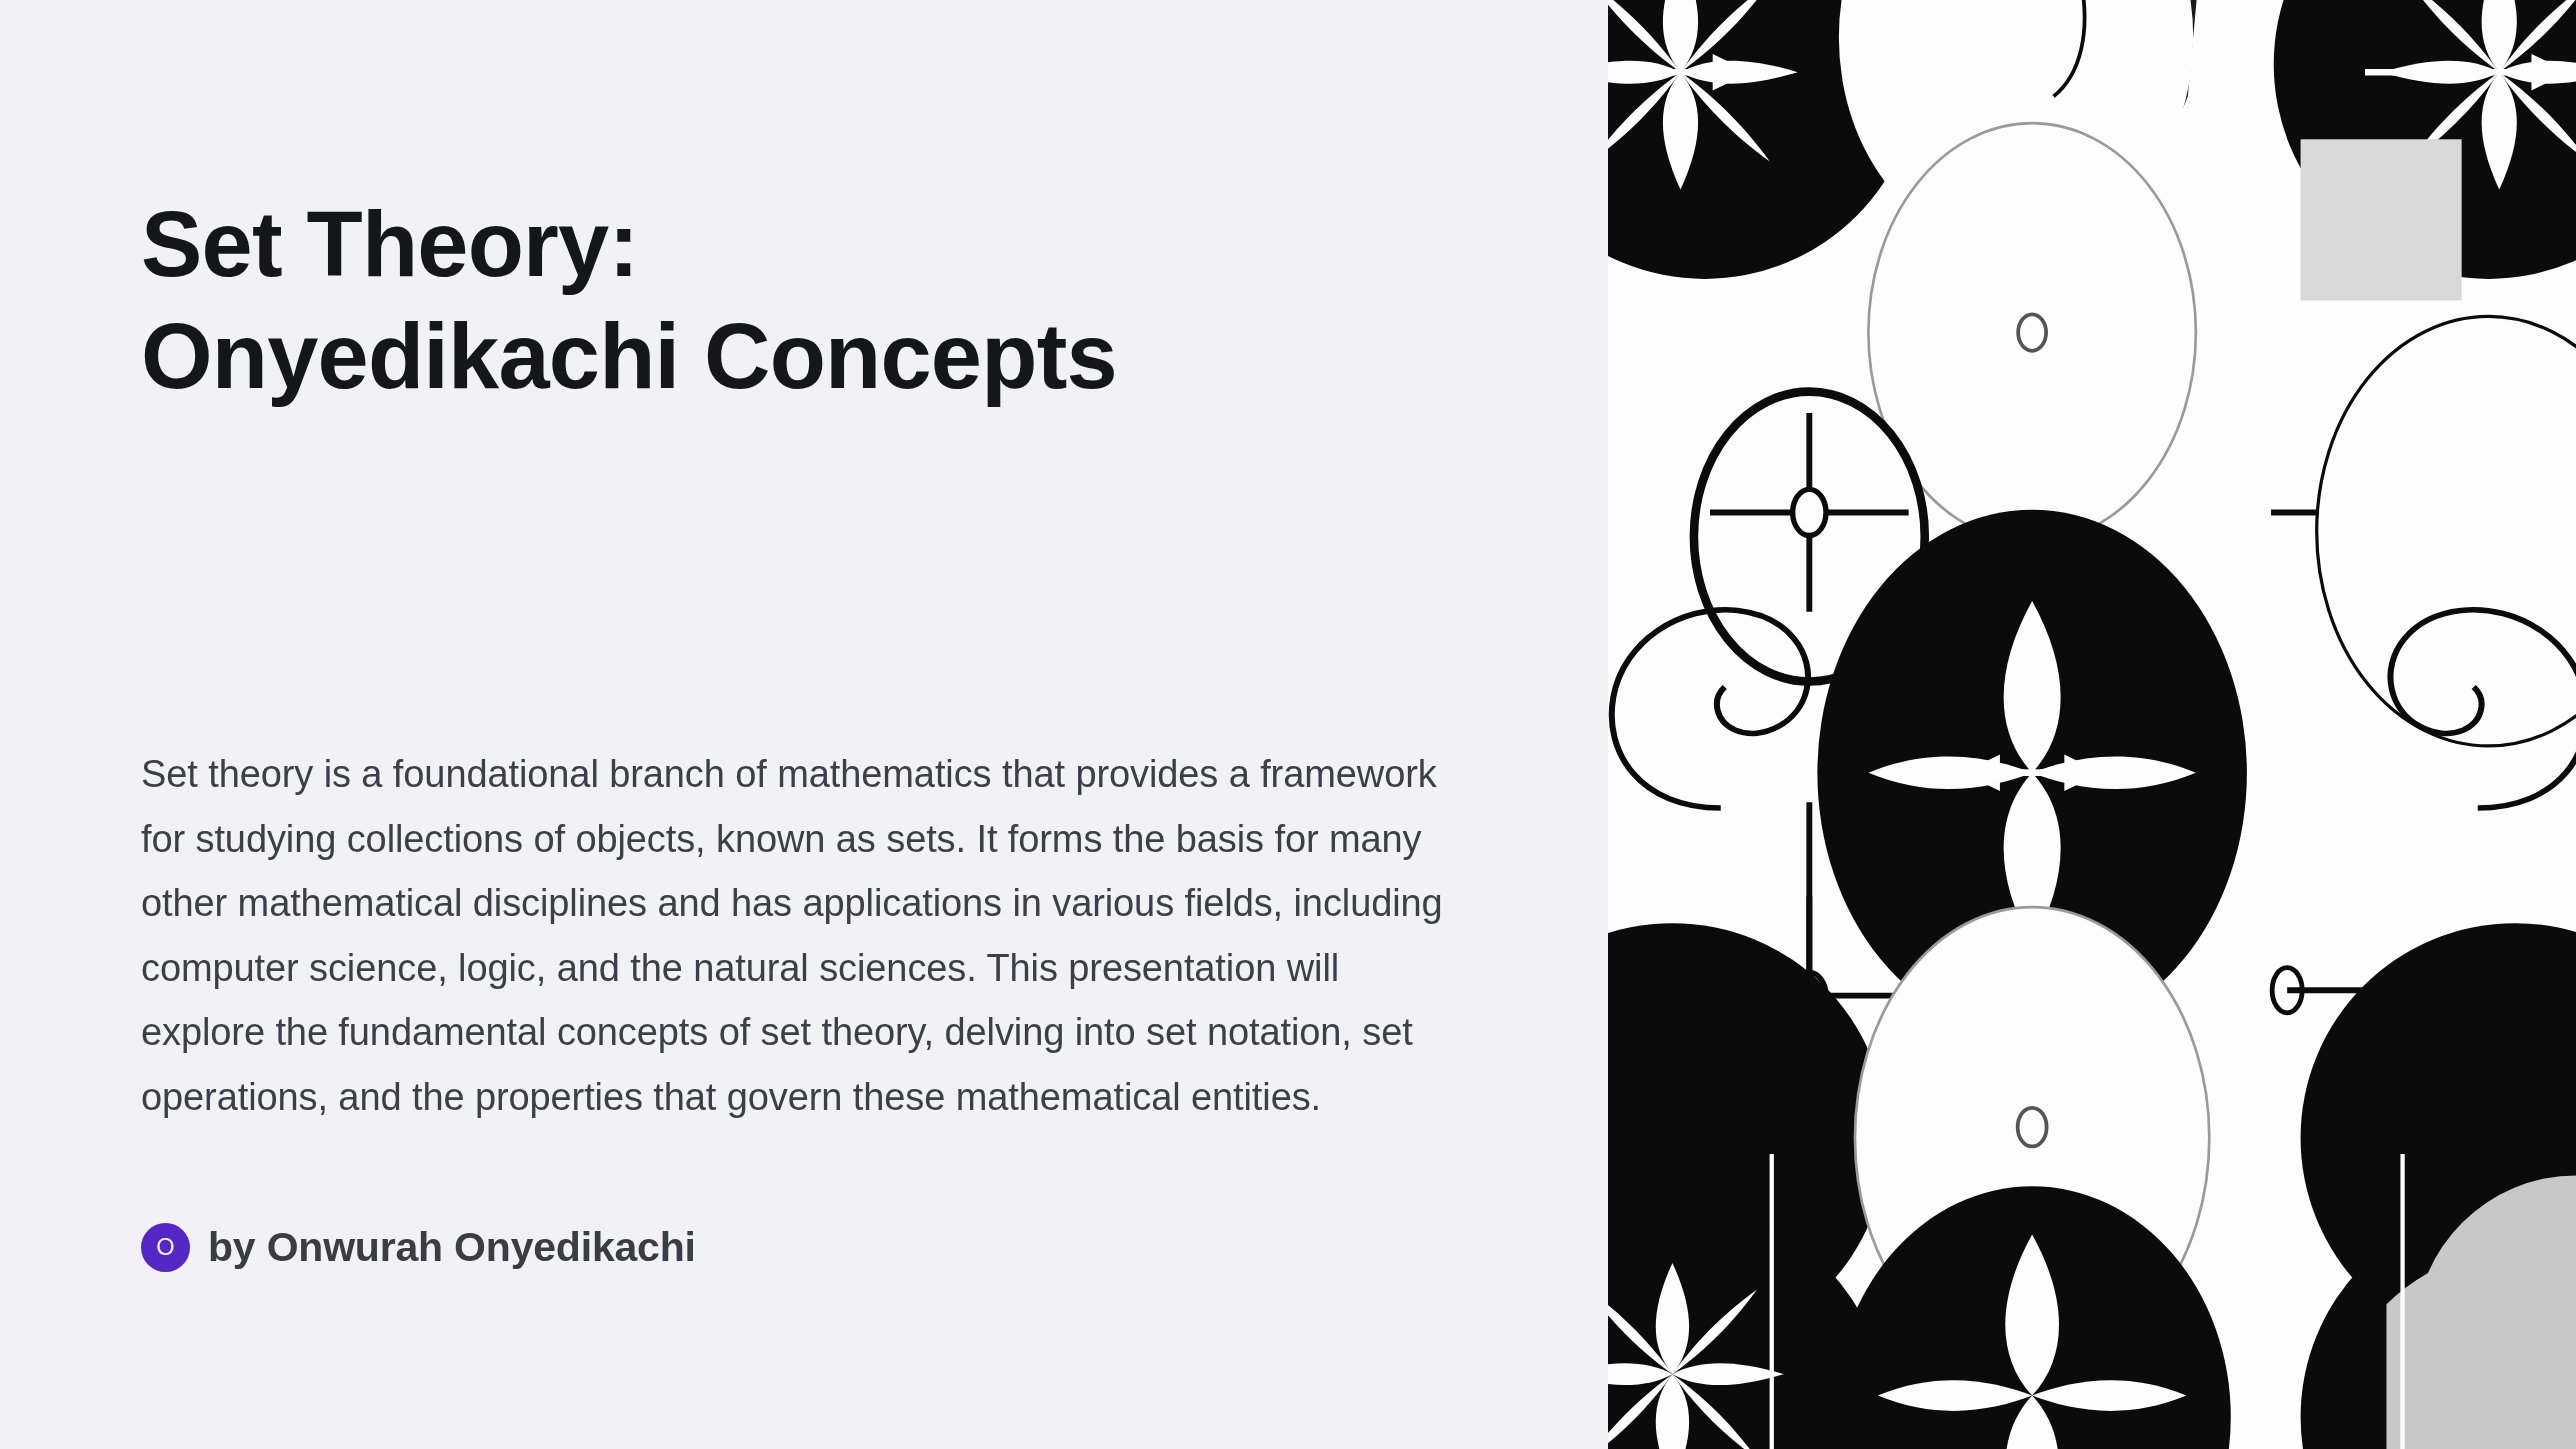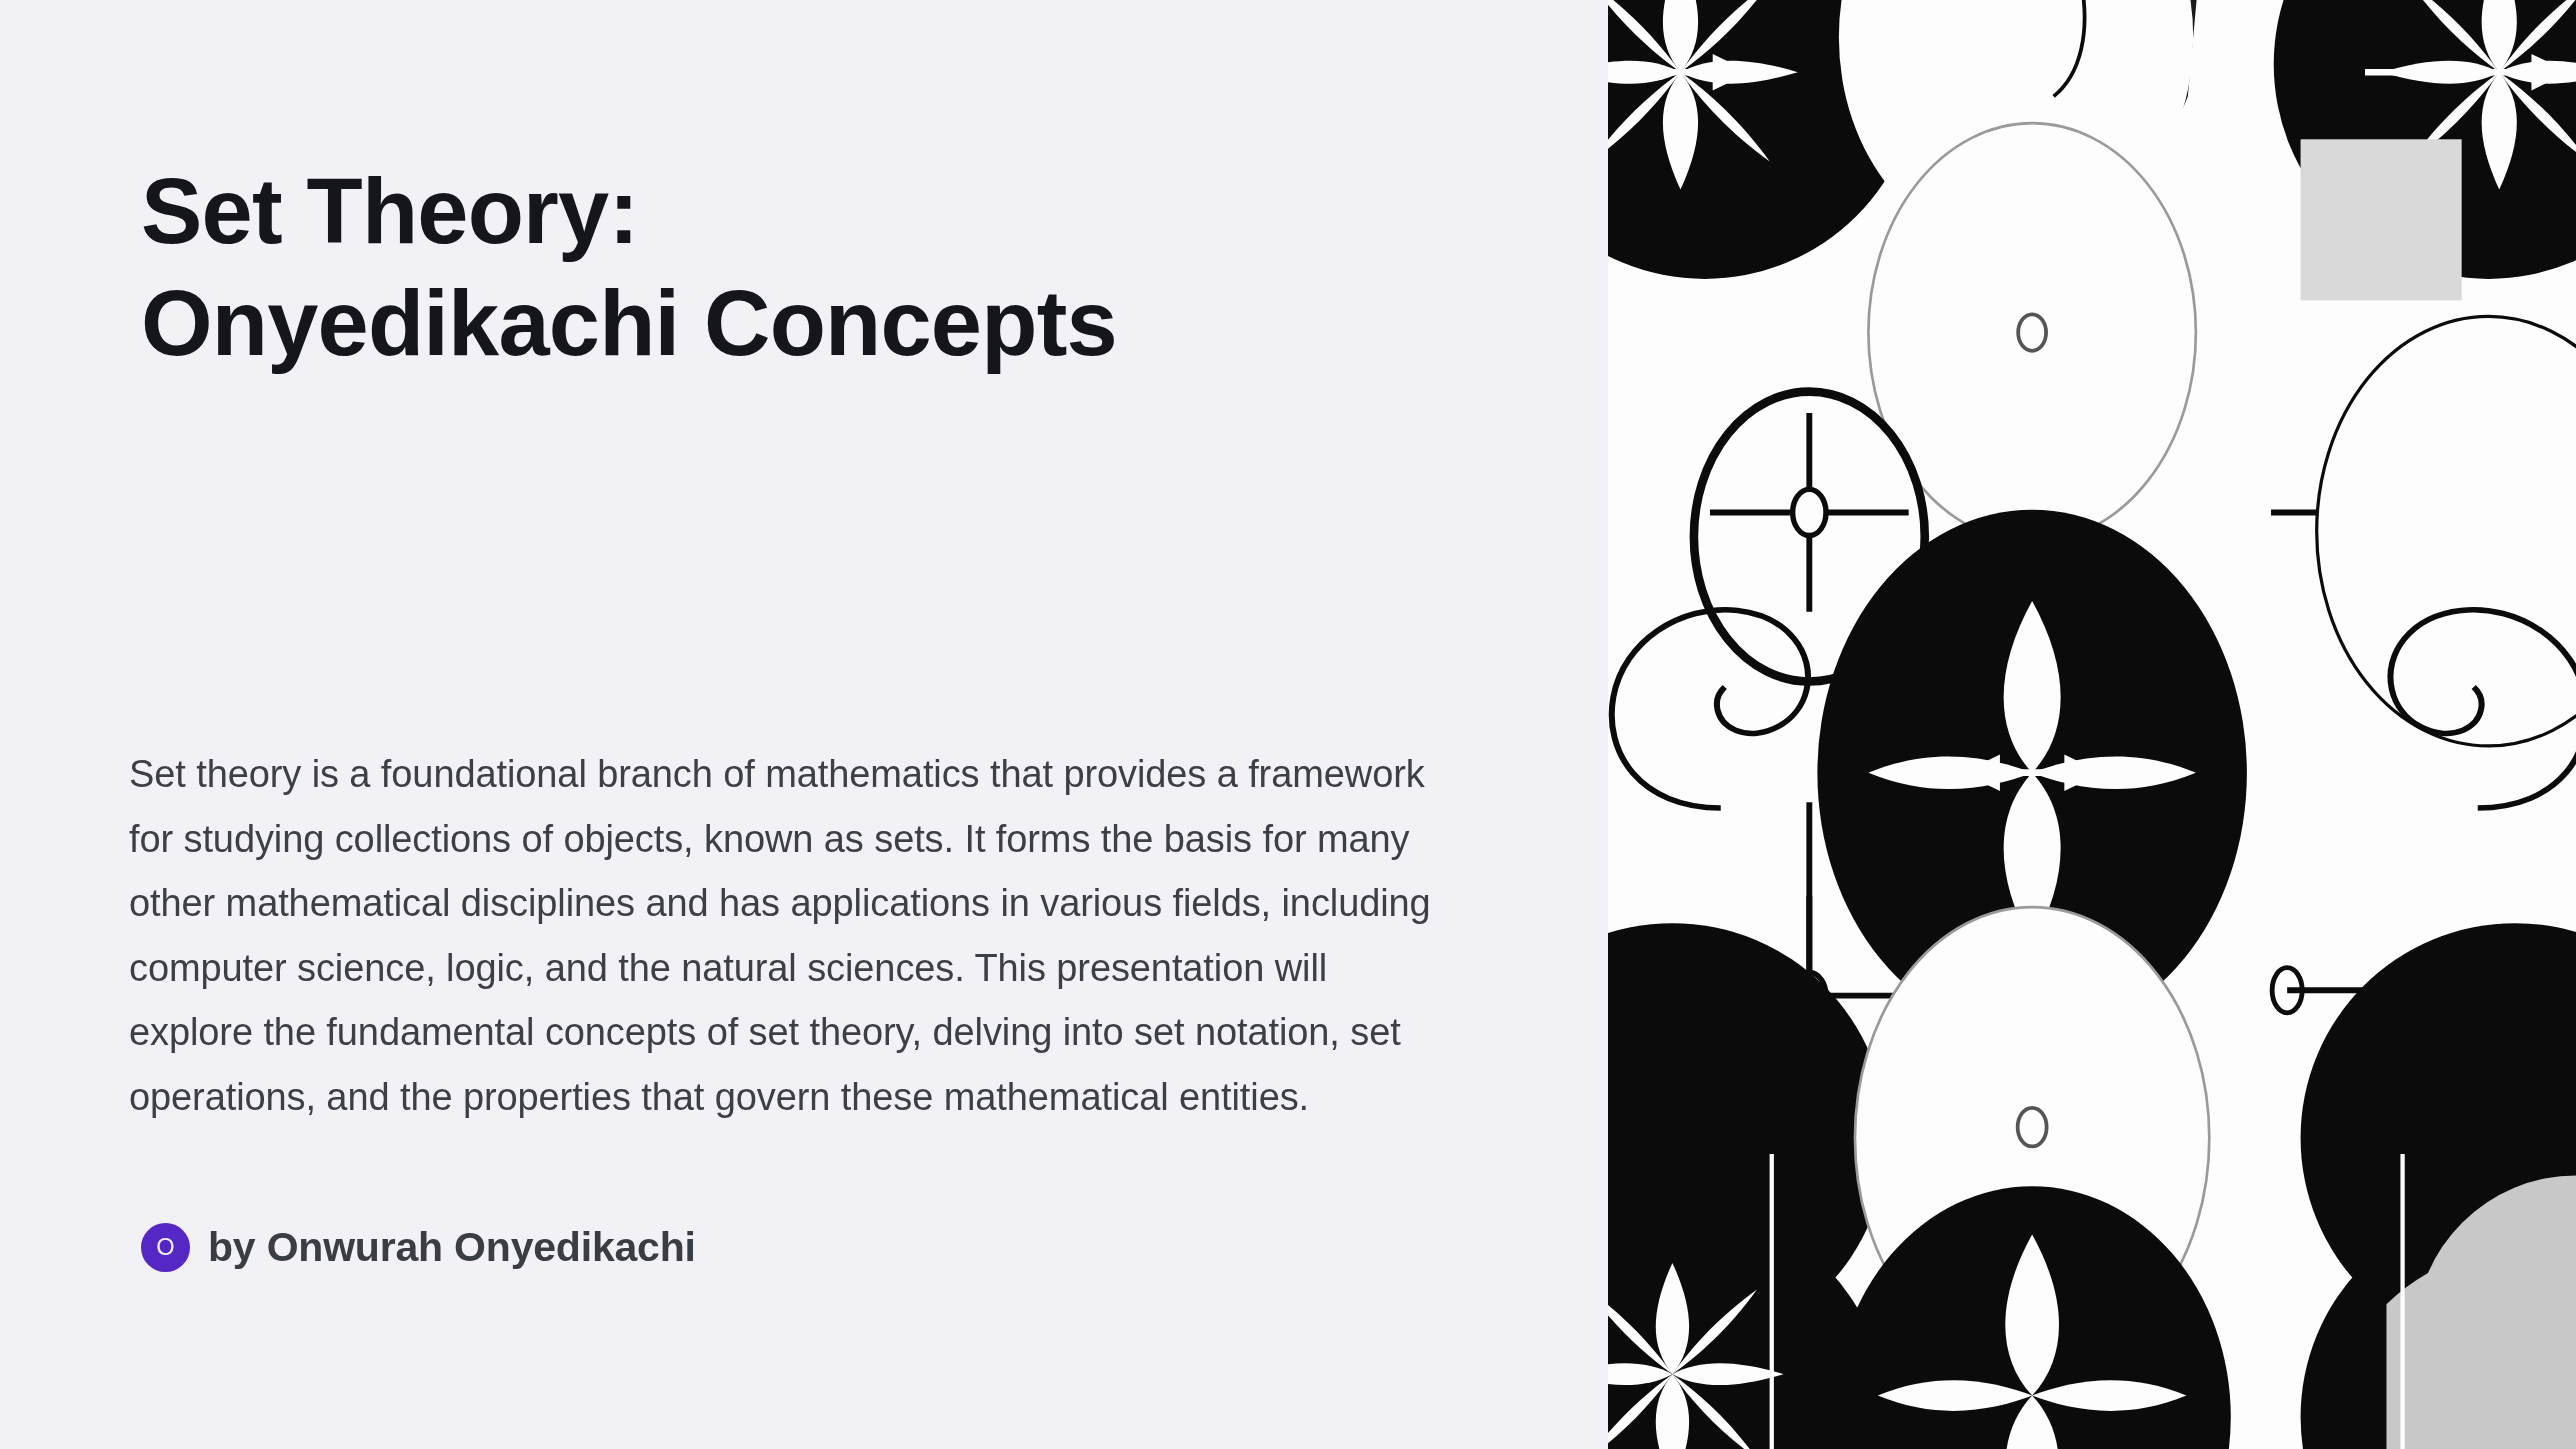--- a/index.html
+++ b/index.html
@@ -23,35 +23,35 @@
     width: 1608px;
     height: 1449px;
     background: #F2F1F6;
     box-sizing: border-box;
     padding: 0 0 0 141px;
   }
 
   #title-block {
     position: absolute;
     left: 141px;
-    top: 155px;
+    top: 188px;
     width: 1342px;
   }
   .title-line {
     font-size: 92px;
     font-weight: 700;
     color: #15161C;
     line-height: 1.22;
     letter-spacing: -0.8px;
     white-space: nowrap;
   }
 
   #body-block {
     position: absolute;
-    left: 129px;
+    left: 141px;
     top: 742px;
     width: 1331px;
   }
   #body-paragraph {
     font-size: 38px;
     font-weight: 400;
     color: #3C3F46;
     line-height: 1.70;
     letter-spacing: -0.1px;
     margin: 0;

